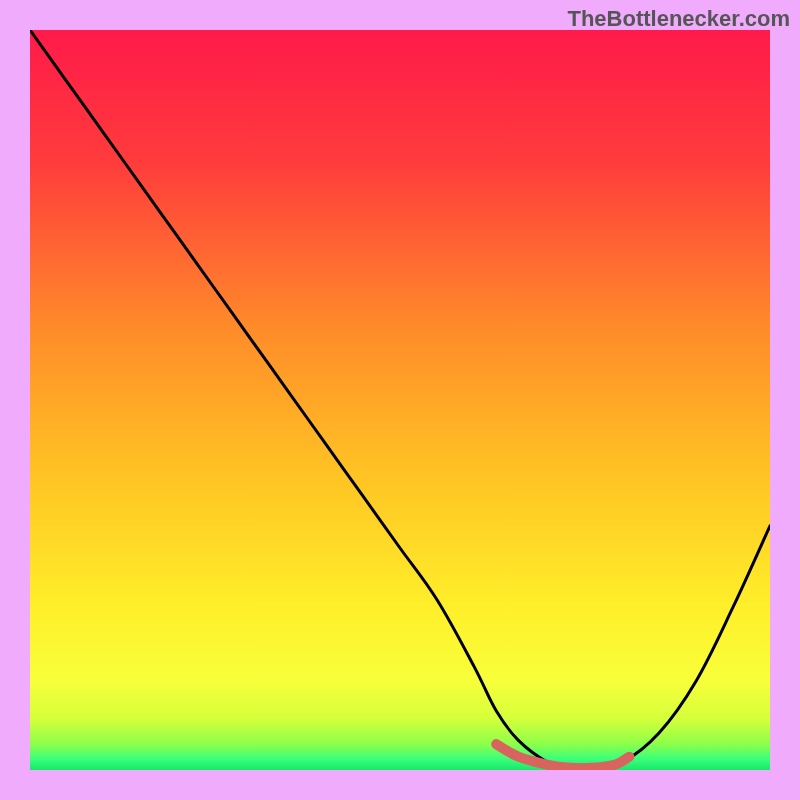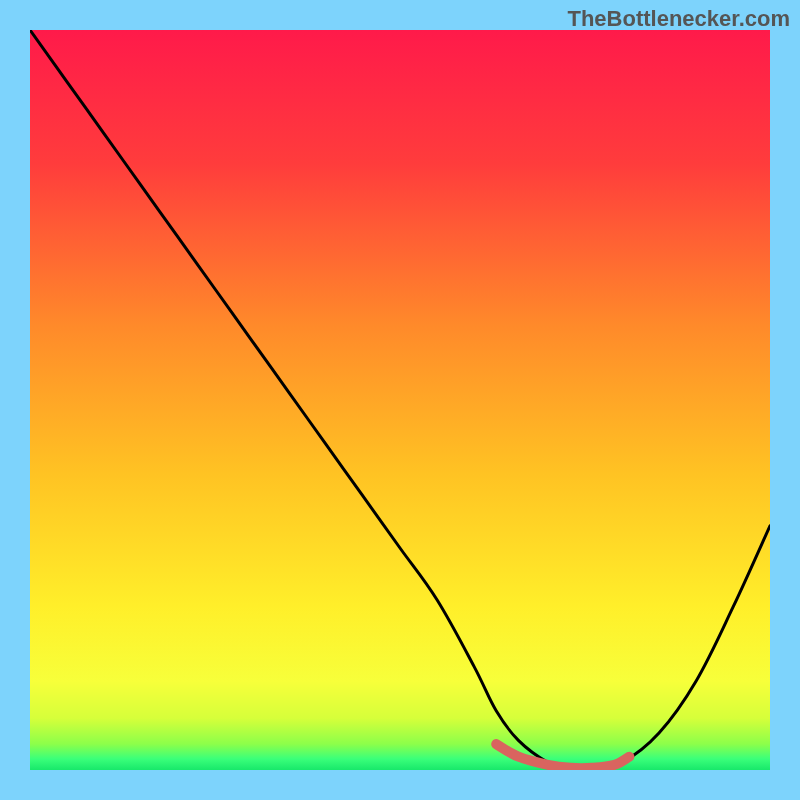--- a/index.html
+++ b/index.html
@@ -1,17 +1,17 @@
 <!DOCTYPE html>
 <html><head>
 <meta charset="utf-8">
 <style>
   * { margin: 0; padding: 0; box-sizing: border-box; }
   html, body { width: 800px; height: 800px; background: #000; overflow: hidden; }
-  .container { position: relative; width: 800px; height: 800px; background: #7dd3fc; }
+  .container { position: relative; width: 800px; height: 800px; background: #f0abfc; }
   .attribution { position: absolute; top: 6px; right: 10px; color: #555; font-family: Arial, sans-serif; font-size: 22px; font-weight: 600; z-index: 3; }
   .plot-area { position: absolute; top: 30px; left: 30px; width: 740px; height: 740px; }
   .gradient-fill { position: absolute; top: 0; left: 0; width: 100%; height: 100%; z-index: 1; }
   .curve-svg { position: absolute; top: 0; left: 0; width: 100%; height: 100%; z-index: 2; }
 </style>
 </head>
 <body>
 
 <div class="container">
   <div class="attribution">TheBottlenecker.com</div>

